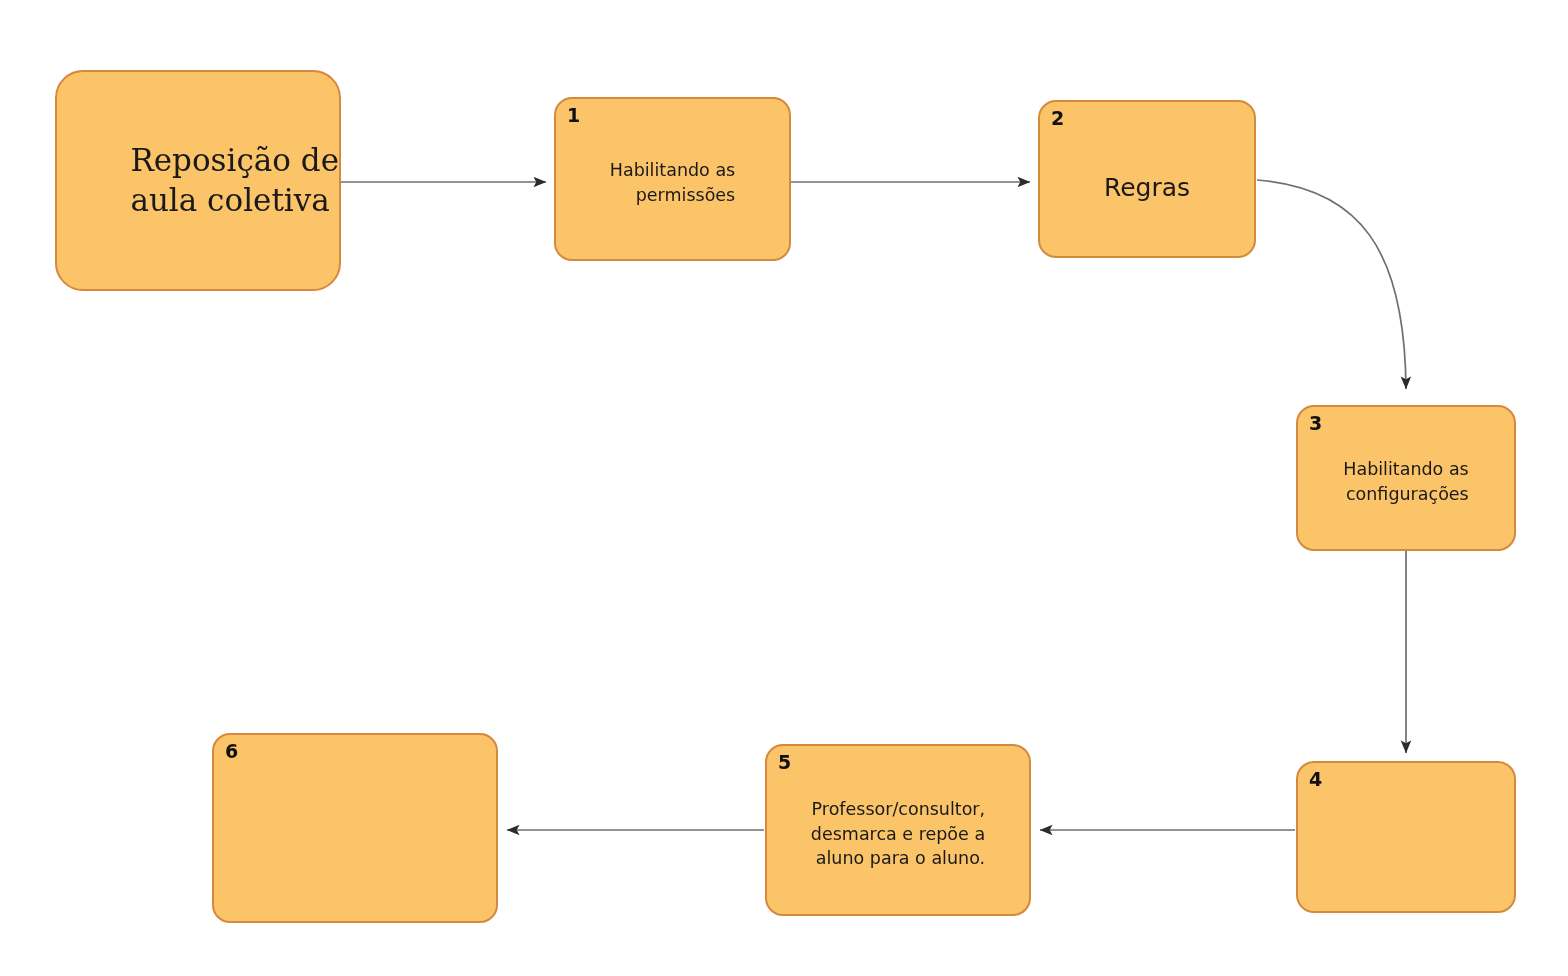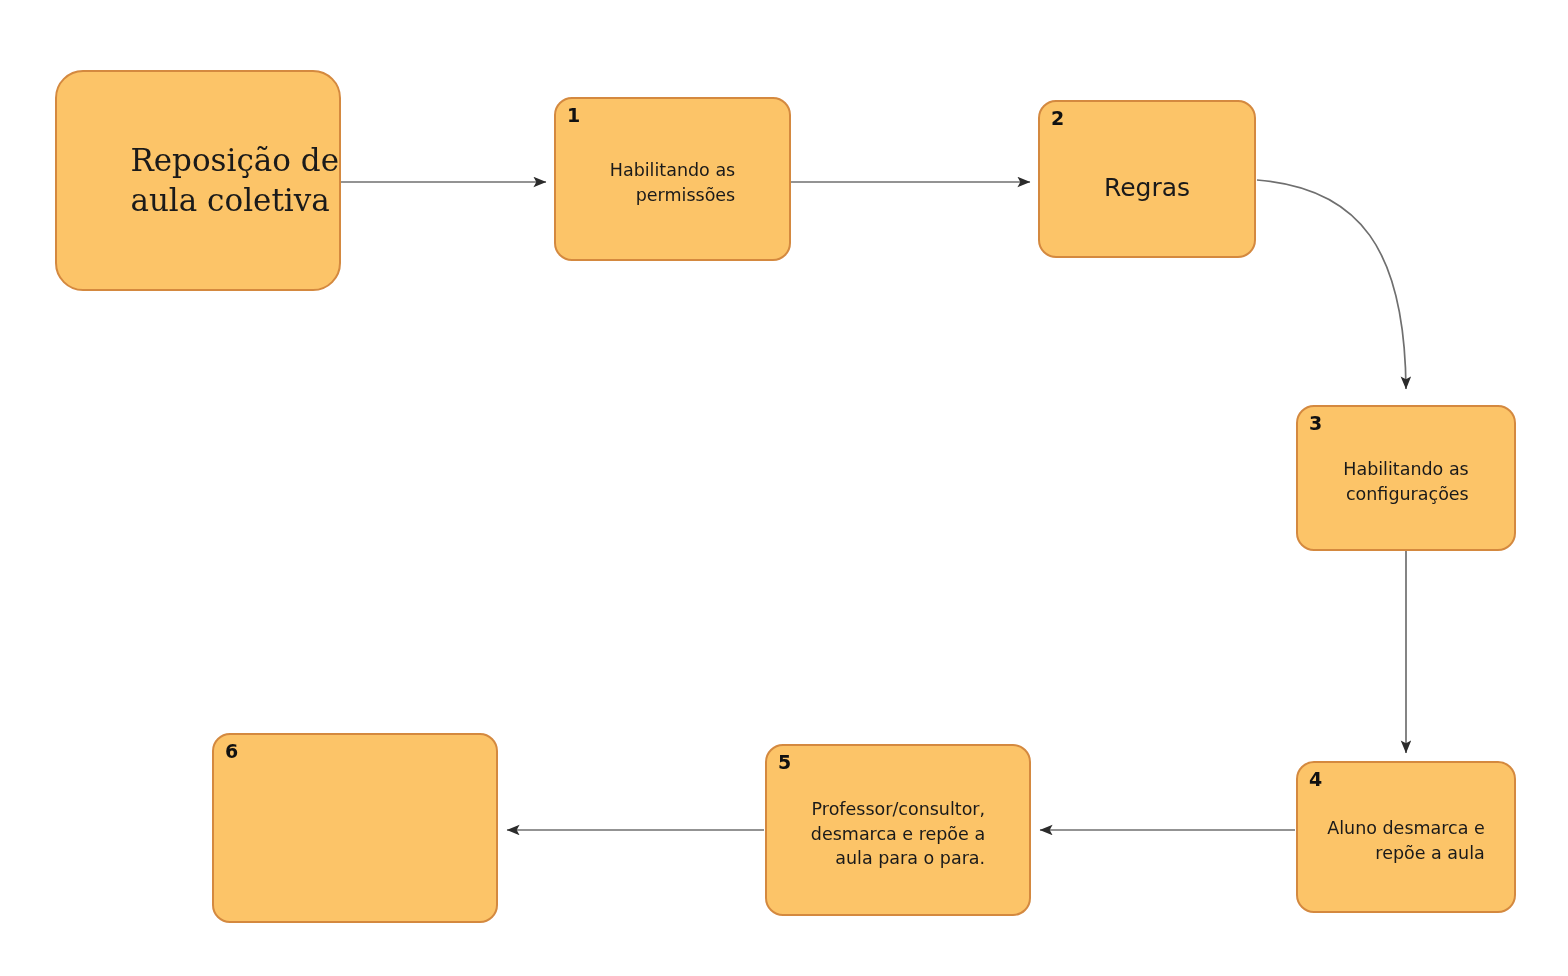--- a/index.html
+++ b/index.html
@@ -123,28 +123,26 @@
   </div>
 
   <div class="node" id="node-3">
     <span class="step-num">3</span>
     <span class="step-label">Habilitando as
 configurações</span>
   </div>
 
   <div class="node" id="node-4">
     <span class="step-num">4</span>
-    <span class="step-label">Aluno desmarca e
-repõe a aula</span>
   </div>
 
   <div class="node" id="node-5">
     <span class="step-num">5</span>
     <span class="step-label">Professor/consultor,
 desmarca e repõe a
-aula para o para.</span>
+aluno para o aluno.</span>
   </div>
 
   <div class="node" id="node-6">
     <span class="step-num">6</span>
   </div>
 
 </div>
 
 </body></html>

